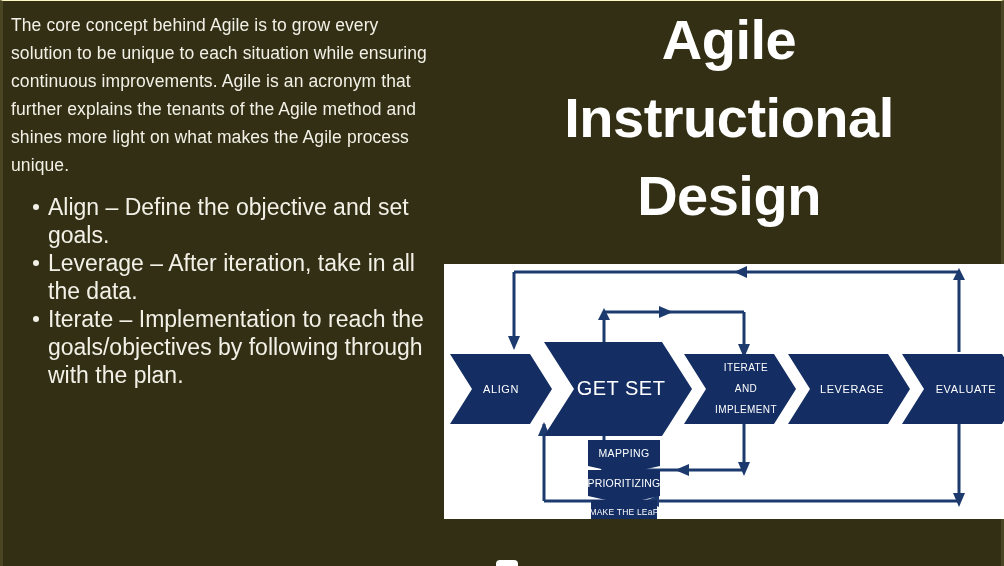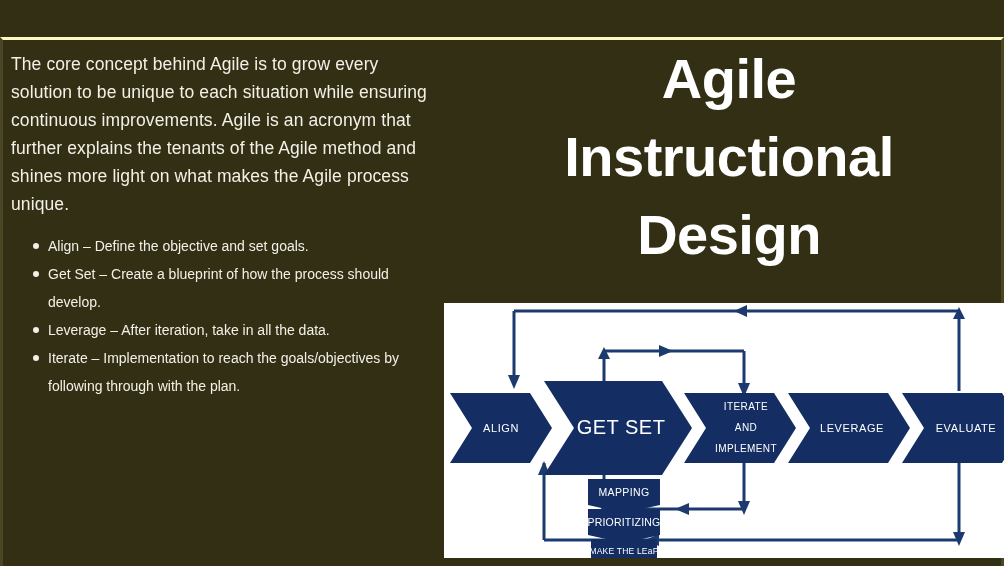--- a/index.html
+++ b/index.html
@@ -13,24 +13,23 @@
     font-family: "Liberation Sans", sans-serif;
     overflow: hidden;
     position: relative;
   }
   
   .slide {
     position: absolute;
     inset: 0;
     background: #322f14;
     border-left: 3px solid #4a4522;
-    border-top: 3px solid #fef9c3;
+    border-top: 1px solid #fef9c3;
     border-right: 3px solid #4a4522;
     box-sizing: border-box;
-    margin-top: 37px;
   }
 
   
   .left-col {
     position: absolute;
     left: 0px;
     top: 10px;
     width: 440px;
     box-sizing: border-box;
     padding: 0 4px 0 8px;
@@ -43,21 +42,21 @@
     letter-spacing: 0.1px;
   }
   .bullet-list {
     list-style: none;
     margin: 0;
     padding: 0;
   }
   .bullet-list li {
     position: relative;
     color: #f3f1e7;
-    font-size: 14px;
+    font-size: 23px;
     line-height: 28px;
     padding-left: 37px;
     margin-bottom: 0px;
   }
   .bullet-list li .bullet-dot {
     position: absolute;
     left: 22px;
     top: 11px;
     width: 6px;
     height: 6px;
@@ -117,24 +116,20 @@
 
 <div class="slide">
 
   <div class="left-col">
     <p class="intro-paragraph">The core concept behind Agile is to grow every solution to be unique to each situation while ensuring continuous improvements. Agile is an acronym that further explains the tenants of the Agile method and shines more light on what makes the Agile process unique.</p>
 
     <ul class="bullet-list">
       <li>
         <span class="bullet-dot"></span>
         <span>Align – Define the objective and set goals.</span>
-      </li>
-      <li>
-        <span class="bullet-dot"></span>
-        <span>Get Set – Create a blueprint of how the process should develop.</span>
       </li>
       <li>
         <span class="bullet-dot"></span>
         <span>Leverage – After iteration, take in all the data.</span>
       </li>
       <li>
         <span class="bullet-dot"></span>
         <span>Iterate – Implementation to reach the goals/objectives by following through with the plan.</span>
       </li>
     </ul>

